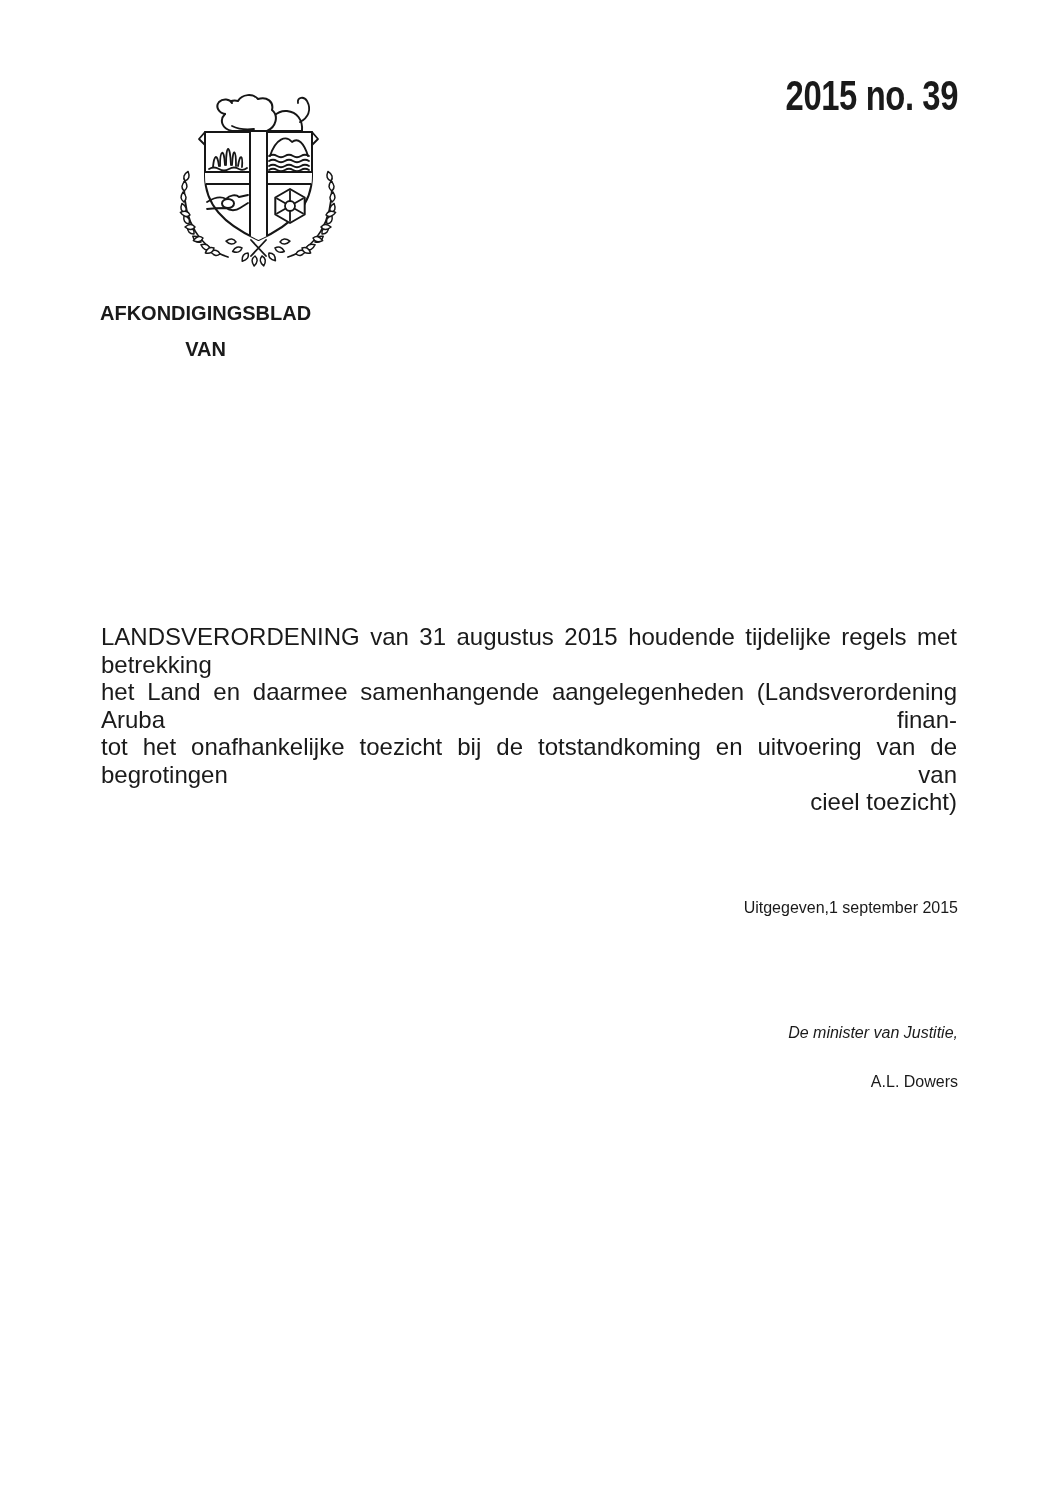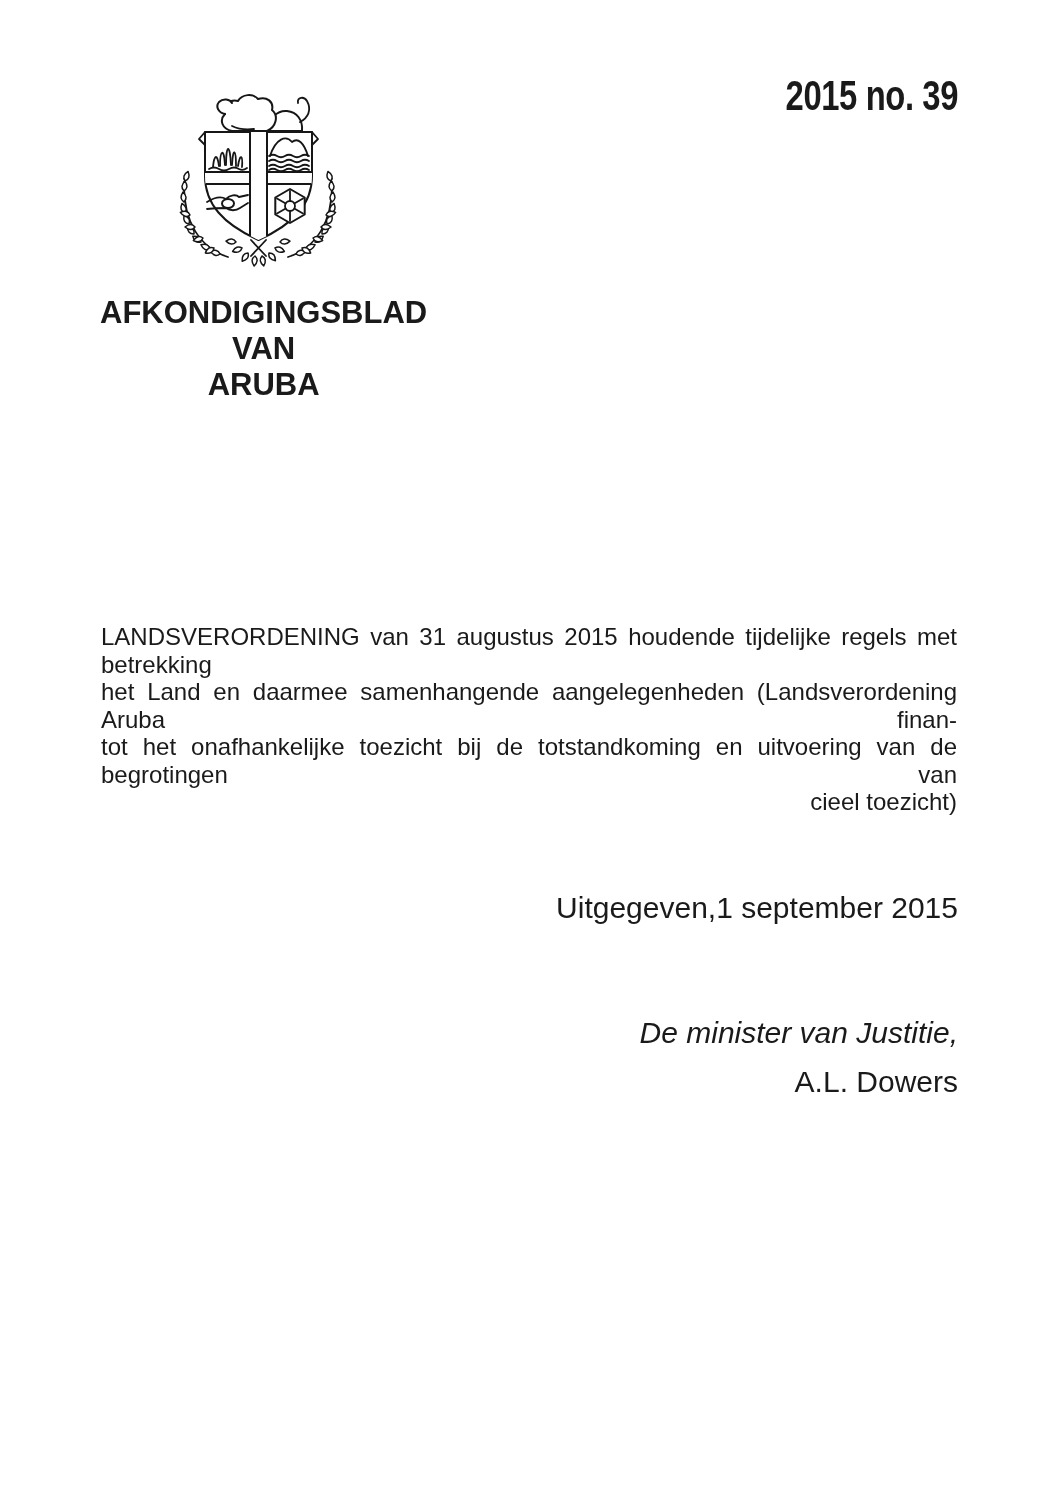--- a/index.html
+++ b/index.html
@@ -14,30 +14,30 @@
   }
   .issue-number{
     position:absolute;top:79px;right:100px;
     font-size:42px;font-weight:bold;line-height:34px;
     transform:scaleX(0.78);transform-origin:100% 50%;
     letter-spacing:-0.5px;white-space:nowrap;
   }
   .emblem{position:absolute;left:172px;top:90px;width:172px;height:178px;}
   .masthead{
     position:absolute;left:100px;top:295px;
-    font-size:31px;font-weight:bold;line-height:36px;
+    font-size:20px;font-weight:bold;line-height:36px;
     text-align:center;white-space:nowrap;
   }
   .decree{
     position:absolute;left:101px;top:623px;width:856px;
     font-size:24px;line-height:27.5px;
   }
   .decree .jline{text-align:justify;text-align-last:justify;}
   .decree .lline{text-align:right;}
-  .right-block{position:absolute;right:100px;font-size:30px;line-height:26px;white-space:nowrap;text-align:right;}
+  .right-block{position:absolute;right:100px;font-size:16px;line-height:26px;white-space:nowrap;text-align:right;}
   .issued{top:895px;}
   .minister{top:1020px;font-style:italic;}
   .signatory{top:1069px;}
   svg .ln{stroke:#161616;fill:none;stroke-width:1.8;stroke-linecap:round;stroke-linejoin:round;}
   svg .fl{stroke:#161616;fill:#ffffff;stroke-width:2;stroke-linecap:round;stroke-linejoin:round;}
   svg .lf{stroke:#161616;fill:#ffffff;stroke-width:1.5;stroke-linejoin:round;}
 </style>
 </head>
 <body>
 
@@ -142,21 +142,20 @@
     <g>
       <polygon class="fl" points="118,99 132.7,107.5 132.7,124.5 118,133 103.3,124.5 103.3,107.5"></polygon>
       <circle class="ln" cx="118" cy="116" r="5"></circle>
       <path class="ln" d="M118,111 L118,101 M122.3,113.5 L131,108.5 M122.3,118.5 L131,123.5 M118,121 L118,131 M113.7,118.5 L105,123.5 M113.7,113.5 L105,108.5"></path>
     </g>
   </svg>
 
   <div class="masthead">
     <div>AFKONDIGINGSBLAD</div>
     <div>VAN</div>
-    <div>ARUBA</div>
   </div>
 
   <div class="decree">
     <div class="jline">LANDSVERORDENING van 31 augustus 2015 houdende tijdelijke regels met betrekking</div>
     <div class="jline">het Land en daarmee samenhangende aangelegenheden (Landsverordening Aruba finan-</div>
     <div class="jline">tot het onafhankelijke toezicht bij de totstandkoming en uitvoering van de begrotingen van</div>
     <div class="lline">cieel toezicht)</div>
   </div>
 
   <div class="right-block issued">Uitgegeven,1 september 2015</div>

